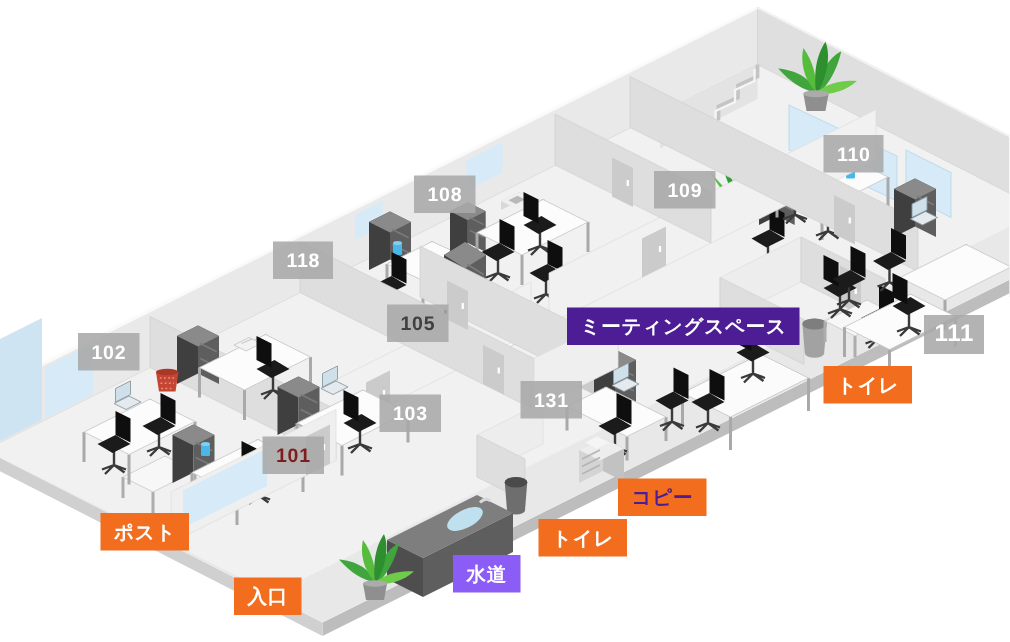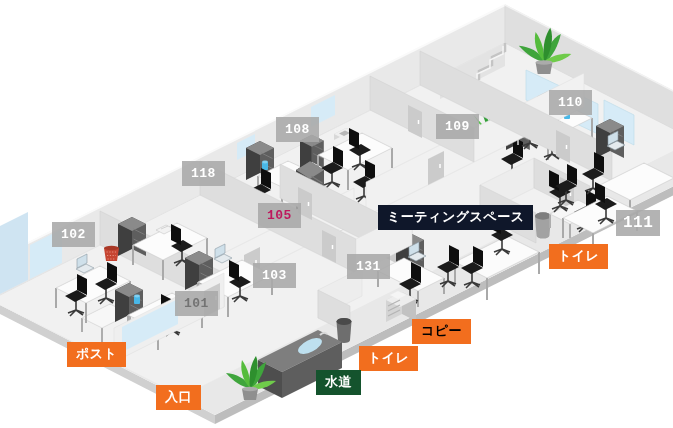--- a/index.html
+++ b/index.html
@@ -1,21 +1,21 @@
 <!DOCTYPE html>
 <html><head>
 <meta charset="utf-8">
 <style>
   html,body{margin:0;padding:0;background:#fff;}
   .stage{position:relative;width:673px;height:428px;background:#ffffff;overflow:hidden;
          font-family:"Liberation Sans",sans-serif;}
   .stage svg{position:absolute;left:0;top:0;}
   .lbl{position:absolute;color:#fff;font-weight:bold;font-size:13px;line-height:1;
        padding:6px 9px;white-space:nowrap;letter-spacing:0.5px;cursor:pointer;
-       font-family:Liberation Mono, monospace;}
+       font-family:Liberation Sans, sans-serif;}
   .lbl.room{background:rgba(168,168,168,0.88);}
   .lbl.room.small{font-size:16px;padding:5px 7px;}
   .lbl.facility{background:#F26E1E;}
 </style>
 </head>
 <body>
 
 <div class="stage">
 
 <svg width="673" height="428" viewBox="0 0 673 428">
@@ -277,31 +277,31 @@
   <polygon points="318,318 362,296 362,268 318,290" fill="#EDEDED" stroke="#DDDDDD" stroke-width="0.5"></polygon>
   <polygon points="318,318 350,334 350,306 318,290" fill="#DEDEDE" stroke="#CFCFCF" stroke-width="0.5"></polygon>
 </g>
 <use href="#trashD" transform="translate(344,344) scale(1.25)"></use>
 
 <use href="#sinkc" transform="translate(258,384)"></use>
 <use href="#plant" transform="translate(250,400)"></use>
 </svg>
 
 <div id="labels">
-      <div class="lbl room" style="left: 175px; top: 291px; background: rgba(168, 168, 168, 0.88); color: #737373;">101</div>
+      <div class="lbl room" style="left: 175px; top: 291px; background: rgba(168, 168, 168, 0.88); color: #7f1d1d;">101</div>
       <div class="lbl room" style="left: 52px; top: 222px; background: rgba(168, 168, 168, 0.88); color: rgb(255, 255, 255);">102</div>
       <div class="lbl room" style="left: 253px; top: 263px; background: rgba(168, 168, 168, 0.88); color: rgb(255, 255, 255);">103</div>
       <div class="lbl room" style="left: 182px; top: 161px; background: rgba(168, 168, 168, 0.88); color: rgb(255, 255, 255);">118</div>
-      <div class="lbl room" style="left: 258px; top: 203px; background: rgba(168, 168, 168, 0.88); color: #be185d;">105</div>
+      <div class="lbl room" style="left: 258px; top: 203px; background: rgba(168, 168, 168, 0.88); color: #404040;">105</div>
       <div class="lbl room" style="left: 347px; top: 254px; background: rgba(168, 168, 168, 0.88); color: rgb(255, 255, 255);">131</div>
       <div class="lbl room" style="left: 276px; top: 117px; background: rgba(168, 168, 168, 0.88); color: rgb(255, 255, 255);">108</div>
       <div class="lbl room" style="left: 436px; top: 114px; background: rgba(168, 168, 168, 0.88); color: rgb(255, 255, 255);">109</div>
       <div class="lbl room" style="left: 549px; top: 90px; background: rgba(168, 168, 168, 0.88); color: rgb(255, 255, 255);">110</div>
       <div class="lbl room small" style="left: 616px; top: 210px; background: rgba(168, 168, 168, 0.88); color: rgb(255, 255, 255);">111</div>
-      <div class="lbl facility" style="left: 378px; top: 205px; background: #0f172a; color: rgb(255, 255, 255);">ミーティングスペース</div>
+      <div class="lbl facility" style="left: 378px; top: 205px; background: #4c1d95; color: rgb(255, 255, 255);">ミーティングスペース</div>
       <div class="lbl facility" style="left: 549px; top: 244px; background: rgb(242, 110, 30); color: rgb(255, 255, 255);">トイレ</div>
-      <div class="lbl facility" style="left: 412px; top: 319px; background: rgb(242, 110, 30); color: #000000;">コピー</div>
+      <div class="lbl facility" style="left: 412px; top: 319px; background: rgb(242, 110, 30); color: #4c1d95;">コピー</div>
       <div class="lbl facility" style="left: 359px; top: 346px; background: rgb(242, 110, 30); color: rgb(255, 255, 255);">トイレ</div>
-      <div class="lbl facility" style="left: 316px; top: 370px; background: #14532d; color: rgb(255, 255, 255);">水道</div>
+      <div class="lbl facility" style="left: 302px; top: 370px; background: #8b5cf6; color: rgb(255, 255, 255);">水道</div>
       <div class="lbl facility" style="left: 156px; top: 385px; background: rgb(242, 110, 30); color: rgb(255, 255, 255);">入口</div>
       <div class="lbl facility" style="left: 67px; top: 342px; background: rgb(242, 110, 30); color: rgb(255, 255, 255);">ポスト</div>
     </div>
 </div>
 
 </body></html>

